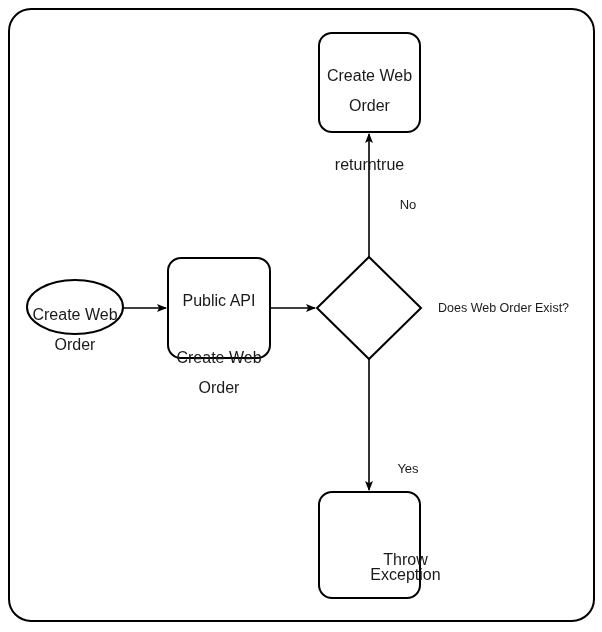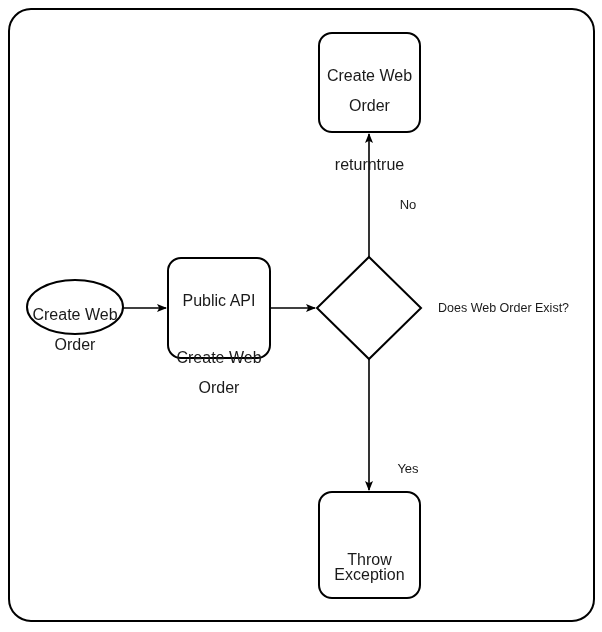--- a/index.html
+++ b/index.html
@@ -96,21 +96,21 @@
     <div>Order</div>
   </div>
 
   <div class="node-text" style="left:319px; top:53px; width:101px;">
     <div>Create Web</div>
     <div>Order</div>
     <div style="height:14px;"></div>
     <div class="code-line"><span>return</span><b>true</b></div>
   </div>
 
-  <div class="node-text" style="left:319px; top:537px; width:101px;">
+  <div class="node-text" style="left:319px; top:537px; width:101px;padding-left:36px;">
     <div>Throw Exception</div>
   </div>
 
   <div class="side-label" style="left:438px; top:301px;">Does Web Order Exist?</div>
 
   <div class="edge-label" style="left:382px; top:197px; width:52px;">No</div>
 
   <div class="edge-label" style="left:382px; top:413px; width:52px;margin-top:48px;">Yes</div>
 
 </div>

